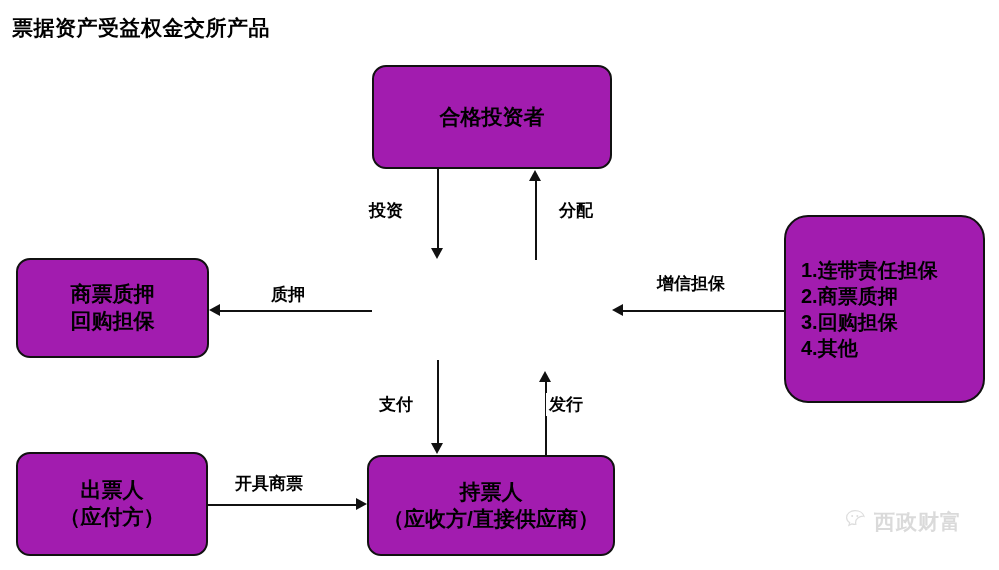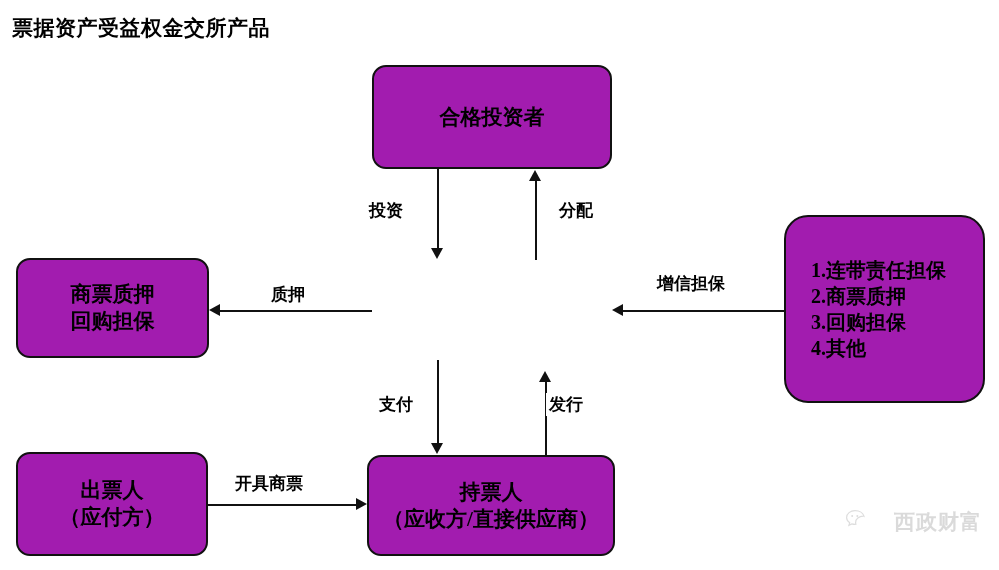--- a/index.html
+++ b/index.html
@@ -10,21 +10,20 @@
   body {
     font-family: "Liberation Sans", "DejaVu Sans", sans-serif;
     color: #000000;
   }
   #canvas {
     position: relative;
     width: 995px;
     height: 570px;
     background: #ffffff;
     overflow: hidden;
-    font-family: Liberation Serif, serif;
   }
   #title {
     position: absolute;
     left: 12px;
     top: 14px;
     font-size: 21px;
     font-weight: bold;
     letter-spacing: 0.5px;
     color: #000;
     white-space: nowrap;
@@ -47,21 +46,21 @@
 
   #node-investor { left: 372px; top: 65px;  width: 240px; height: 104px; border-radius: 14px; font-size: 21px; }
   #node-product  { left: 372px; top: 260px; width: 240px; height: 100px; border-radius: 14px; font-size: 19px; }
   #node-custody  { left: 16px;  top: 258px; width: 193px; height: 100px; border-radius: 14px; font-size: 21px; }
   #node-drawer   { left: 16px;  top: 452px; width: 192px; height: 104px; border-radius: 14px; font-size: 21px; }
   #node-holder   { left: 367px; top: 455px; width: 248px; height: 101px; border-radius: 14px; font-size: 21px; }
   #node-credit {
     left: 784px; top: 215px; width: 201px; height: 188px;
     border-radius: 24px; font-size: 20px;
     justify-content: flex-start; text-align: left;
-    padding-left: 25px; line-height: 1.30;
+    padding-left: 15px; line-height: 1.30;
   }
   #node-credit .lines { width: 100%; }
 
   
   .vline {
     position: absolute;
     width: 0;
     border-left: 2.2px solid #111111;
   }
   .hline {
@@ -103,21 +102,21 @@
     padding: 0 3px;
   }
 
   
   #watermark {
     position: absolute;
     left: 845px;
     top: 508px;
     display: flex;
     align-items: center;
-    gap: 23px;
+    gap: 3px;
     opacity: 0.95;
   }
   #watermark .wm-text {
     font-size: 21px;
     font-weight: bold;
     color: #d9d9d9;
     letter-spacing: 1px;
     white-space: nowrap;
   }
   #watermark .wm-icon { display: block; }

